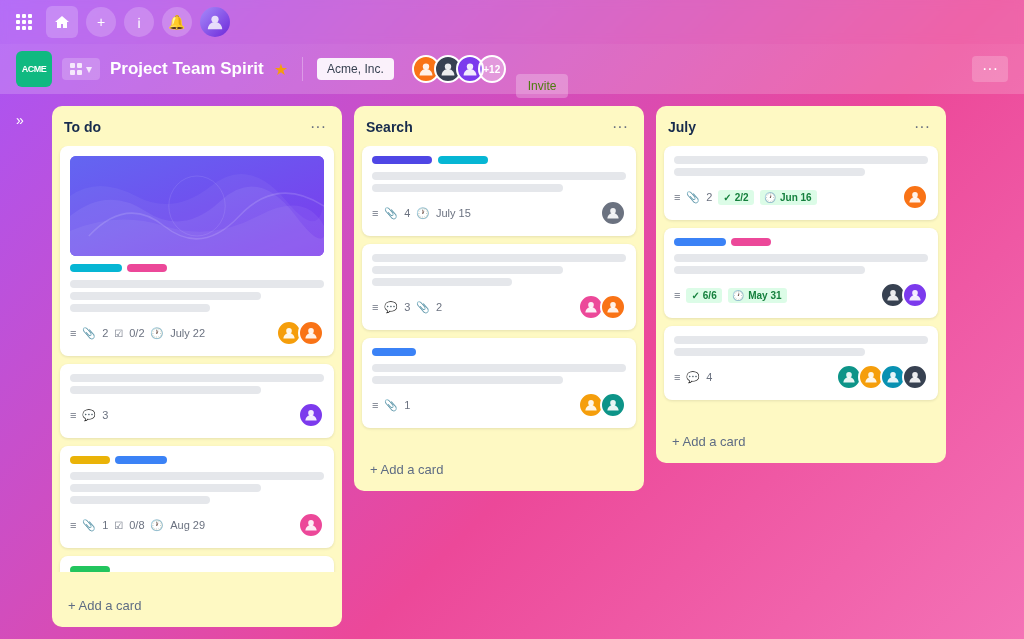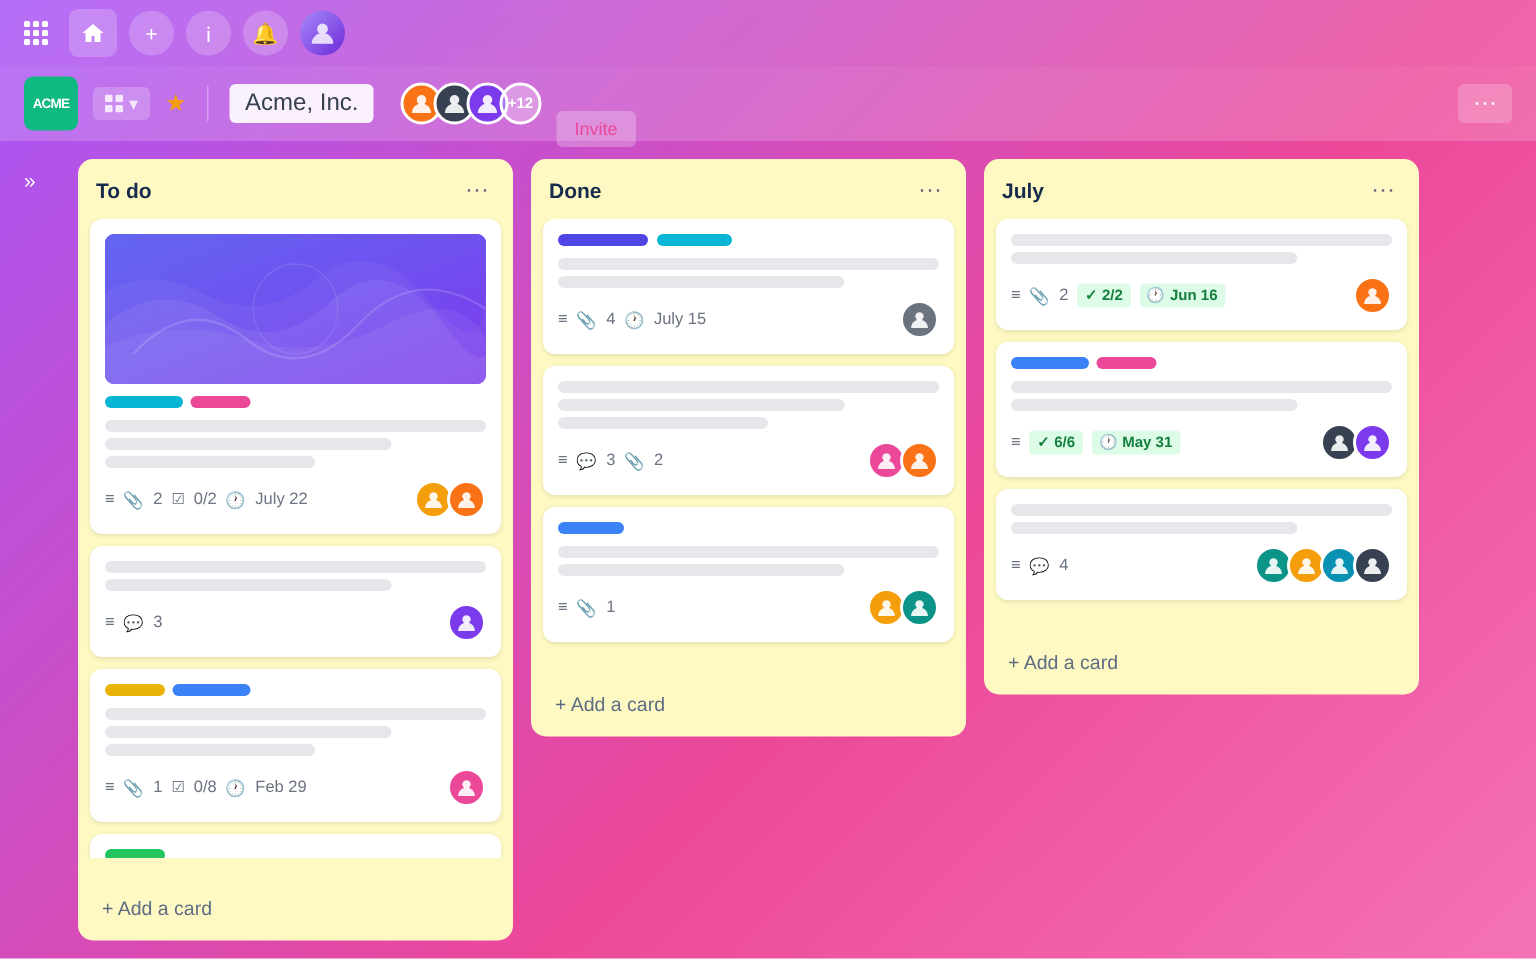--- a/index.html
+++ b/index.html
@@ -94,21 +94,21 @@
     .board-star {
       color: #f59e0b; font-size: 16px; cursor: pointer;
     }
     .board-divider {
       width: 1px; height: 24px; background: rgba(255,255,255,0.3); margin: 0 4px;
     }
     .board-workspace {
       background: rgba(255,255,255,0.9);
       border-radius: 4px;
       padding: 4px 10px;
-      font-size: 16px; color: #374151; cursor: pointer;
+      font-size: 12px; color: #374151; cursor: pointer;
     }
     .board-avatars {
       display: flex; align-items: center;
     }
     .board-avatars .av {
       width: 28px; height: 28px;
       border-radius: 50%;
       border: 2px solid white;
       margin-left: -6px;
       cursor: pointer;
@@ -118,21 +118,21 @@
     .board-count-badge {
       width: 28px; height: 28px;
       border-radius: 50%;
       background: rgba(255,255,255,0.3);
       color: white; font-size: 10px; font-weight: 600;
       display: flex; align-items: center; justify-content: center;
       margin-left: -6px; border: 2px solid white; cursor: pointer;
     }
     .invite-btn {
       background: rgba(255,255,255,0.25);
-      color: #ec4899; border: none;
+      color: #4d7c0f; border: none;
       border-radius: 4px; padding: 5px 12px;
       font-size: 12px; cursor: pointer; margin-top: 34px;
     }
     .board-header-spacer { flex: 1; }
     .board-more {
       background: rgba(255,255,255,0.2);
       border-radius: 4px; padding: 4px 10px;
       color: white; font-size: 16px; cursor: pointer;
     }
 
@@ -302,20 +302,21 @@
   </div>
   <div class="board-dropdown">
     <svg width="12" height="12" viewBox="0 0 12 12" fill="rgba(255,255,255,0.8)">
       <rect x="0" y="0" width="5" height="5" rx="1"></rect>
       <rect x="7" y="0" width="5" height="5" rx="1"></rect>
       <rect x="0" y="7" width="5" height="5" rx="1"></rect>
       <rect x="7" y="7" width="5" height="5" rx="1"></rect>
     </svg>
     <span style="color:rgba(255,255,255,0.8)">▾</span>
   </div>
+  <div class="board-title">Project Team Spirit</div>
   <div class="board-star">★</div>
   <div class="board-divider"></div>
   <div class="board-workspace">Acme, Inc.</div>
   <div class="board-avatars" style="margin-left:8px;">
     <div class="av av-orange card-av" style="width:28px;height:28px;border-radius:50%;background:#f97316;display:flex;align-items:center;justify-content:center;overflow:hidden;border:2px solid white;">
       <svg width="16" height="16" viewBox="0 0 20 20" fill="rgba(255,255,255,0.9)">
           <circle cx="10" cy="7" r="4"></circle>
           <path d="M2 18c0-4.4 3.6-8 8-8s8 3.6 8 8"></path>
         </svg>
     </div>
@@ -432,21 +433,21 @@
           <div class="card-line med"></div>
           <div class="card-line short"></div>
         </div>
         <div class="card-meta">
           <span class="meta-icon">≡</span>
           <span>📎</span>
           <span>1</span>
           <span style="font-size:10px;">☑</span>
           <span>0/8</span>
           <span>🕐</span>
-          <span>Feb 29</span>
+          <span>Aug 29</span>
           <span class="meta-spacer"></span>
           <div class="card-avatars">
             <div class="card-av card-av-pink" style="display:flex;align-items:center;justify-content:center;overflow:hidden;">
               <svg width="14" height="14" viewBox="0 0 20 20" fill="rgba(255,255,255,0.9)">
                   <circle cx="10" cy="7" r="4"></circle>
                   <path d="M2 18c0-4.4 3.6-8 8-8s8 3.6 8 8"></path>
                 </svg>
             </div>
           </div>
         </div>
@@ -457,21 +458,21 @@
           <div class="tag tag-green-sm" style="background:#22c55e;width:30px;"></div>
         </div>
       </div>
 
     </div>
     <div class="add-card">+ Add a card</div>
   </div>
 
   <div class="column">
     <div class="column-header">
-      <span class="column-title">Done</span>
+      <span class="column-title">Search</span>
       <span class="column-more">···</span>
     </div>
     <div class="column-cards">
 
       <div class="card">
         <div class="doing-bars">
           <div class="doing-bar doing-bar-indigo"></div>
           <div class="doing-bar doing-bar-cyan"></div>
         </div>
         <div class="card-lines">

